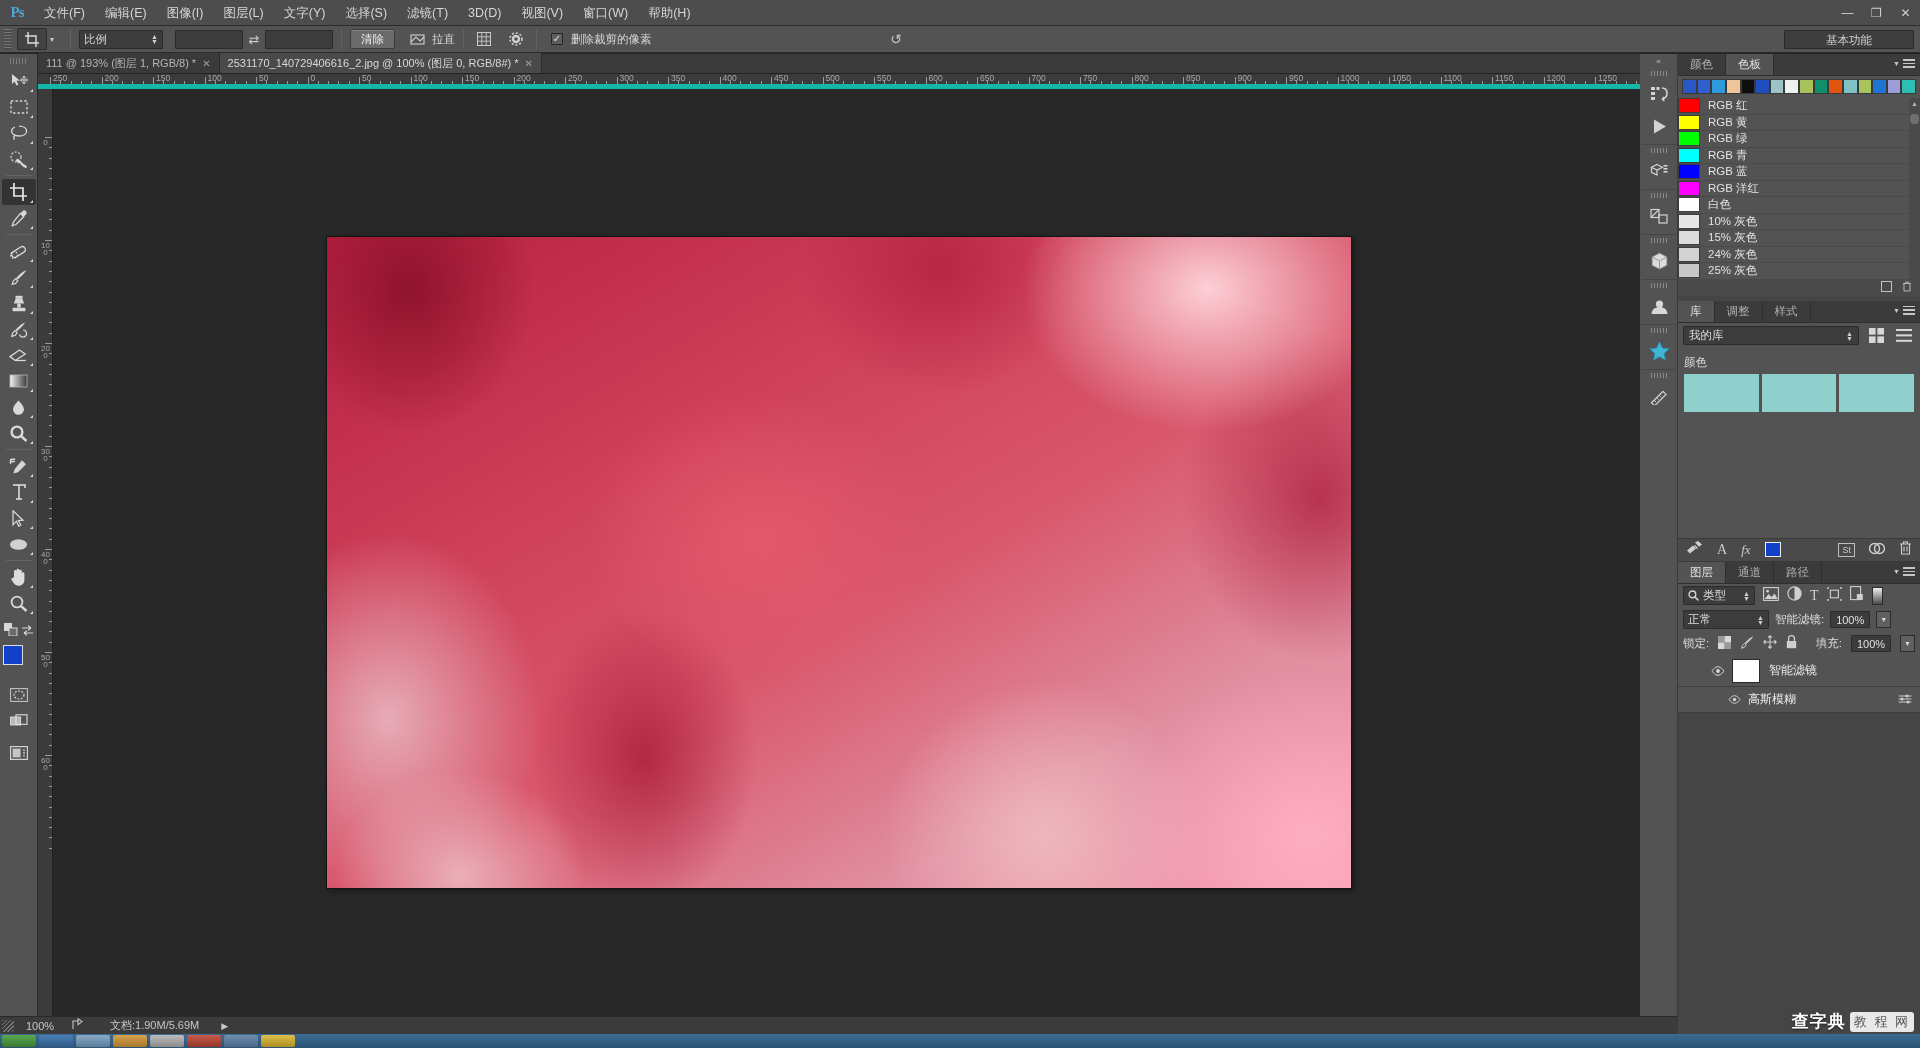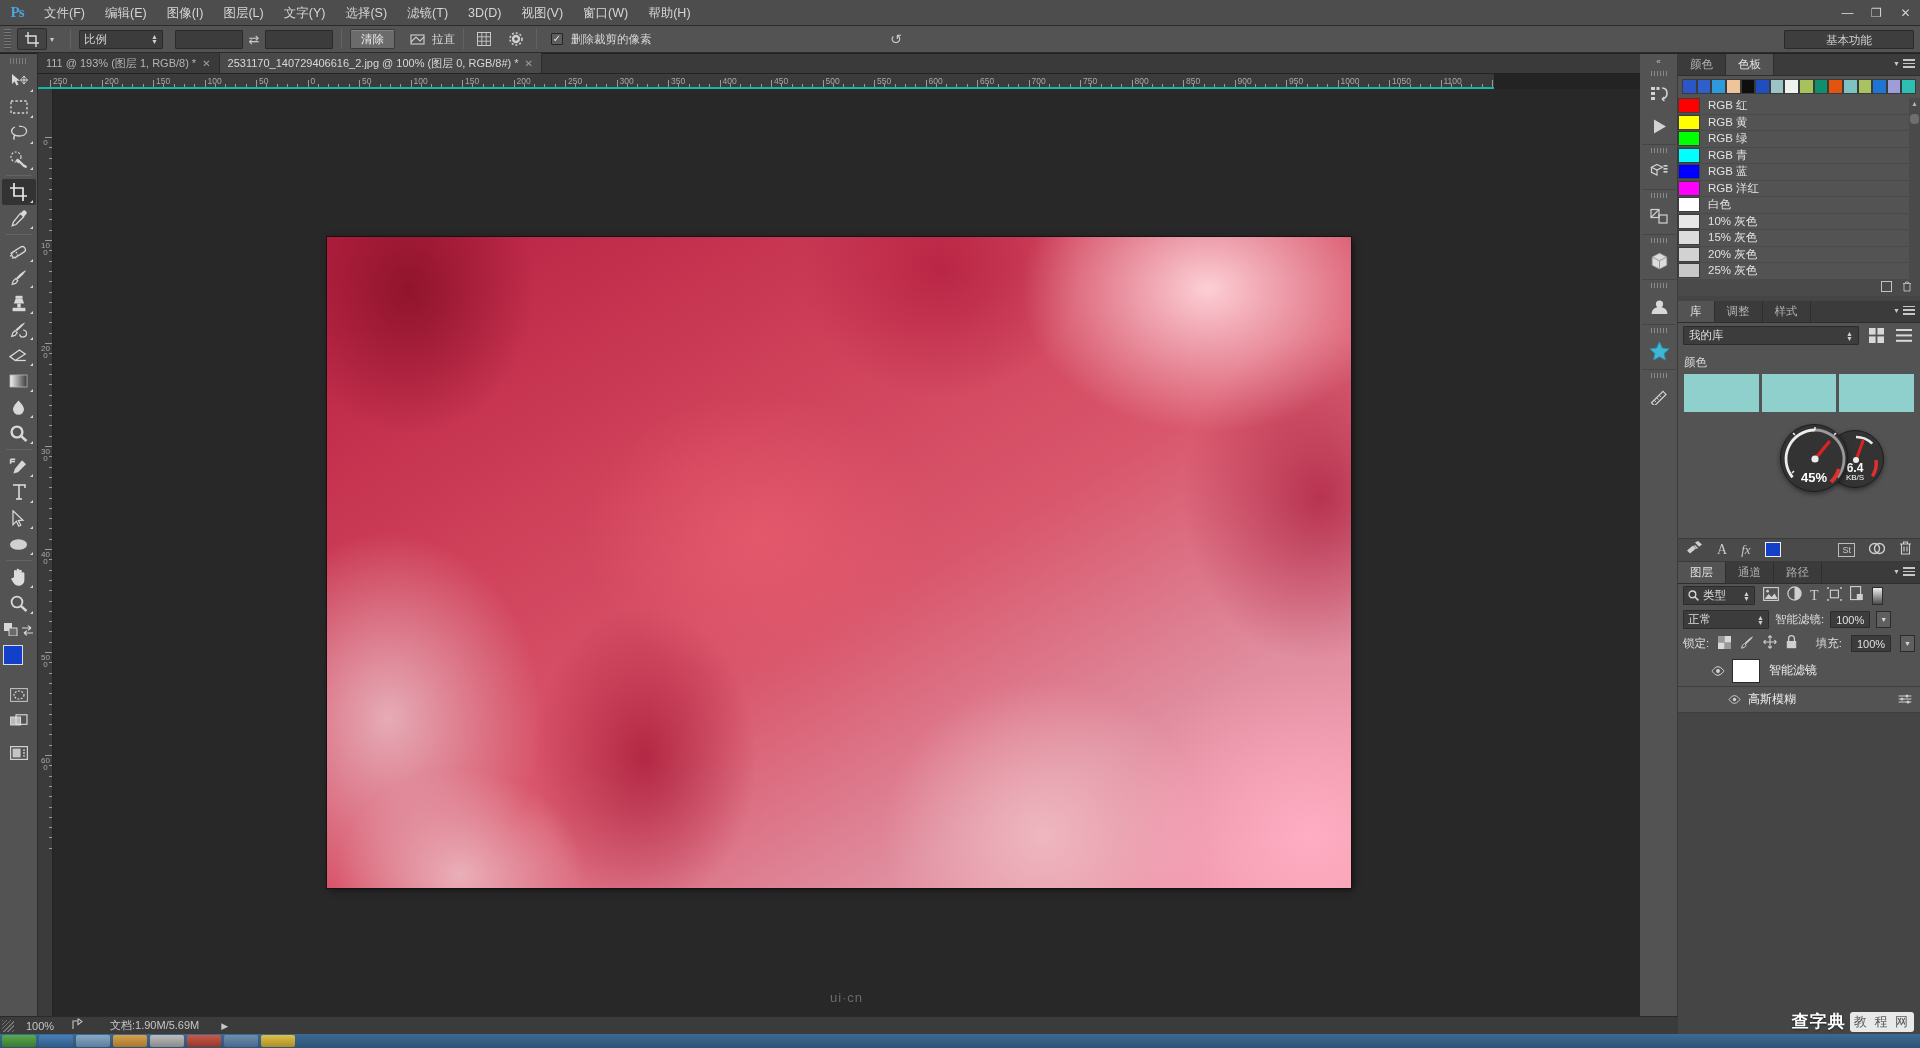--- a/index.html
+++ b/index.html
@@ -120,22 +120,22 @@
             border-bottom:1px solid #646464; }
   .fgbg { position:relative; width:34px; height:34px; margin:4px auto 0 auto; }
   .fgbg .fg { position:absolute; left:1px; top:1px; width:20px; height:20px;
               background:#1340c8; border:1px solid #dcdcdc; }
   .fgbg .bg { position:absolute; left:13px; top:13px; width:20px; height:20px;
               background:#0a0a0a; border:1px solid #dcdcdc; z-index:-1; }
   .mini-icons { width:34px; margin:0 auto; display:flex; justify-content:space-between; padding:0 2px; }
 
   
   .ruler-h {
-    position:absolute; left:38px; top:74px; width:1456px; height:15px;
-    background:#3b3b3b; border-bottom:2px solid #14b8a6; overflow:hidden;
+    position:absolute; left:38px; top:74px; width:1602px; height:15px;
+    background:#3b3b3b; border-bottom:5px solid #14b8a6; overflow:hidden;
   }
   .ruler-v {
     position:absolute; left:38px; top:89px; width:15px; height:930px;
     background:#3b3b3b; border-right:1px solid #232323; overflow:hidden;
   }
   .rtick { position:absolute; bottom:0; width:1px; background:#9a9a9a; }
   .rtick.major { height:7px; }
   .rtick.minor { height:3px; }
   .rlabel { position:absolute; bottom:1px; font-size:8.5px; color:#a8a8a8; padding-left:2px; }
   .vtick { position:absolute; right:0; height:1px; background:#9a9a9a; }
@@ -858,21 +858,20 @@
          radial-gradient(ellipse 260px 250px at 70% 92%, rgba(240,190,196,0.85) 0%, rgba(240,190,196,0) 62%),
          radial-gradient(ellipse 240px 290px at 6% 74%, rgba(232,182,192,0.9) 0%, rgba(232,182,192,0) 64%),
          radial-gradient(ellipse 200px 170px at 13% 98%, rgba(238,196,203,0.8) 0%, rgba(238,196,203,0) 62%),
          radial-gradient(ellipse 280px 230px at 42% 46%, rgba(233,92,110,0.75) 0%, rgba(233,92,110,0) 62%),
          radial-gradient(ellipse 190px 220px at 8% 8%, rgba(140,18,42,0.92) 0%, rgba(140,18,42,0) 66%),
          radial-gradient(ellipse 220px 200px at 60% 5%, rgba(176,28,62,0.7) 0%, rgba(176,28,62,0) 64%),
          radial-gradient(ellipse 170px 230px at 31% 80%, rgba(168,26,56,0.78) 0%, rgba(168,26,56,0) 66%),
          radial-gradient(ellipse 210px 250px at 97% 40%, rgba(170,26,58,0.72) 0%, rgba(170,26,58,0) 66%),
          linear-gradient(150deg,#b61f41 0%,#cf4059 32%,#d9576c 55%,#e08ea0 78%,#f598ae 100%);"></div>
     </div>
-    <div class="ui-mark">ui·cn</div>
   </div>
   <div class="scroll-h"></div>
 
   <div class="rail">
     <div class="rail-arrow">«</div>
     <div class="rail-grip"></div>
     <div class="rail-item">
       <svg width="19" height="19" viewBox="0 0 19 19">
           <rect x="1" y="2" width="4" height="3" fill="#d2d2d2"></rect>
           <rect x="1" y="7" width="4" height="3" fill="#d2d2d2"></rect>
@@ -1001,21 +1000,21 @@
           <div class="sw-row">
             <span class="sw-chip" style="background: rgb(230, 230, 230);"></span>
             <span class="sw-name">10% 灰色</span>
           </div>
           <div class="sw-row">
             <span class="sw-chip" style="background: rgb(220, 220, 220);"></span>
             <span class="sw-name">15% 灰色</span>
           </div>
           <div class="sw-row">
             <span class="sw-chip" style="background: rgb(210, 210, 210);"></span>
-            <span class="sw-name">20% 灰色</span>
+            <span class="sw-name">24% 灰色</span>
           </div>
           <div class="sw-row">
             <span class="sw-chip" style="background: rgb(200, 200, 200);"></span>
             <span class="sw-name">25% 灰色</span>
           </div>
           <div class="sw-scroll">
           <div class="sw-up">▲</div>
           <div class="sw-thumb"></div>
         </div>
       </div>
@@ -1063,43 +1062,20 @@
                 <rect x="0" y="5.4" width="16" height="2" fill="#d8d8d8"></rect>
                 <rect x="0" y="10.8" width="16" height="2" fill="#d8d8d8"></rect>
               </svg>
           </div>
         </div>
         <div class="lib-label">颜色</div>
         <div class="lib-colors">
           <i></i>
           <i></i>
           <i></i>
-        </div>
-        <div class="gauges">
-          <div class="gauge" style="left:148px; top:18px; width:58px; height:58px;">
-            <svg width="58" height="58" viewBox="0 0 58 58" style="position:absolute;left:0;top:0">
-              <path d="M29 6a23 23 0 0116.3 6.7" fill="none" stroke="#e8e8e8" stroke-width="2.6"></path>
-              <path d="M45.3 45.3A23 23 0 0049 29" fill="none" stroke="#e03030" stroke-width="3.4"></path>
-              <path d="M29 29L36 10" stroke="#dd2222" stroke-width="3" stroke-linecap="round"></path>
-              <circle cx="29" cy="29" r="3" fill="#ededed"></circle>
-            </svg>
-            <div class="txt" style="top:30px; font-size:12px; font-weight:bold;">6.4</div>
-            <div class="txt" style="top:42px; font-size:8px;">KB/S</div>
-          </div>
-          <div class="gauge" style="left:102px; top:12px; width:68px; height:68px;">
-            <svg width="68" height="68" viewBox="0 0 68 68" style="position:absolute;left:0;top:0">
-              <path d="M34 5a29 29 0 00-22.5 47.3" fill="none" stroke="#ededed" stroke-width="2.8"></path>
-              <path d="M34 5a29 29 0 0122.5 47.3" fill="none" stroke="#ededed" stroke-width="2.8" opacity="0.55"></path>
-              <path d="M58 44a29 29 0 01-8 13" fill="none" stroke="#e03030" stroke-width="4"></path>
-              <path d="M12 8l2 2M11 48l2-2M55 8l-2 2M34 2v3" stroke="#ededed" stroke-width="1.5"></path>
-              <path d="M34 34L48 17" stroke="#dd2222" stroke-width="3.4" stroke-linecap="round"></path>
-              <circle cx="34" cy="34" r="3.6" fill="#ededed"></circle>
-            </svg>
-            <div class="txt" style="top:45px; font-size:13px; font-weight:bold;">45%</div>
-          </div>
         </div>
       </div>
     </div>
 
     <div class="lyr-icons">
       <span>
         <svg width="17" height="15" viewBox="0 0 17 15">
             <path d="M9 2.5l3-1.5 4 3.6-3 2.2z" fill="#d0d0d0"></path>
             <path d="M1 10.5l6-5 3 3-6 5z" fill="#d0d0d0"></path>
             <path d="M8.5 5.5l3 3" stroke="#d0d0d0" stroke-width="1.4"></path>

